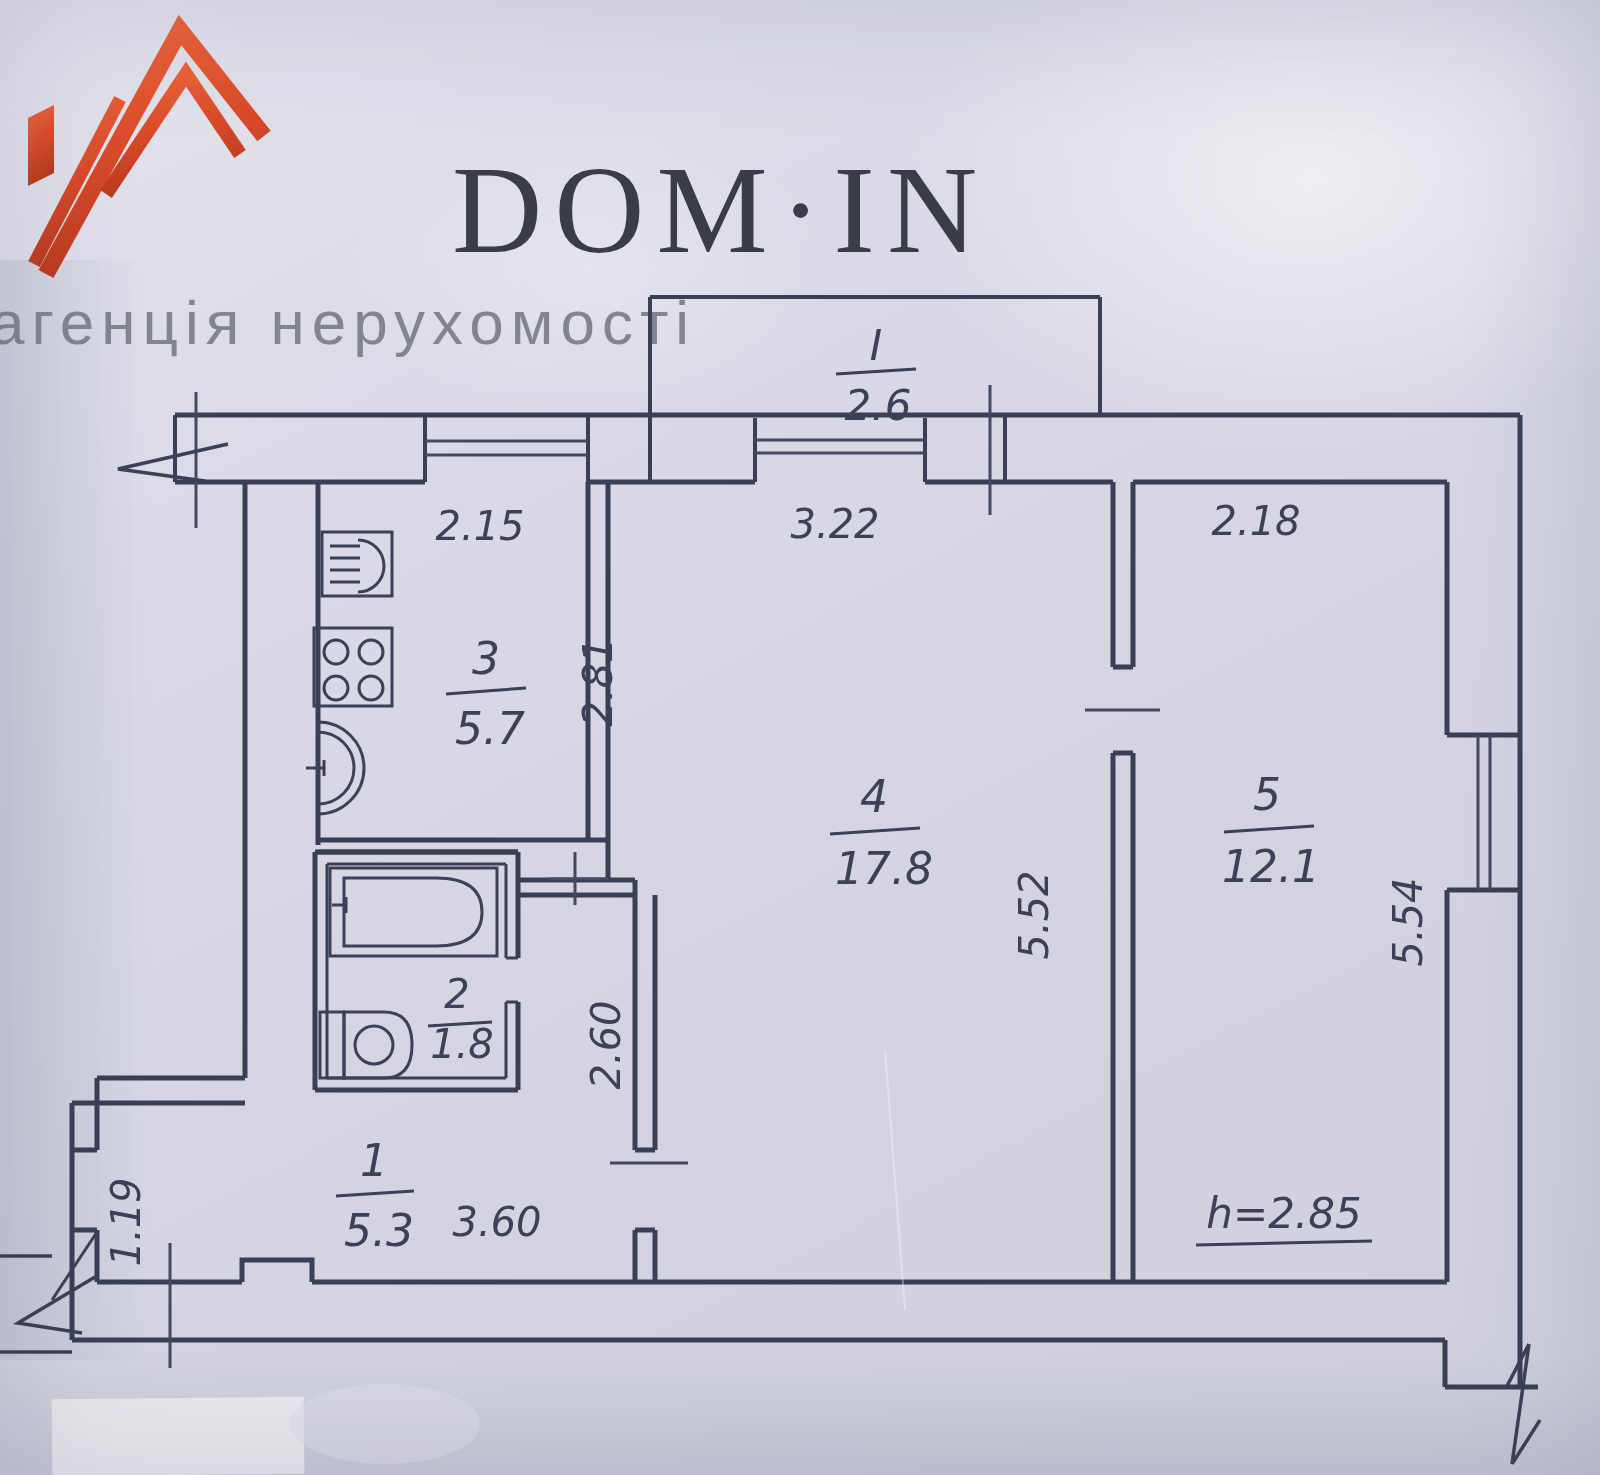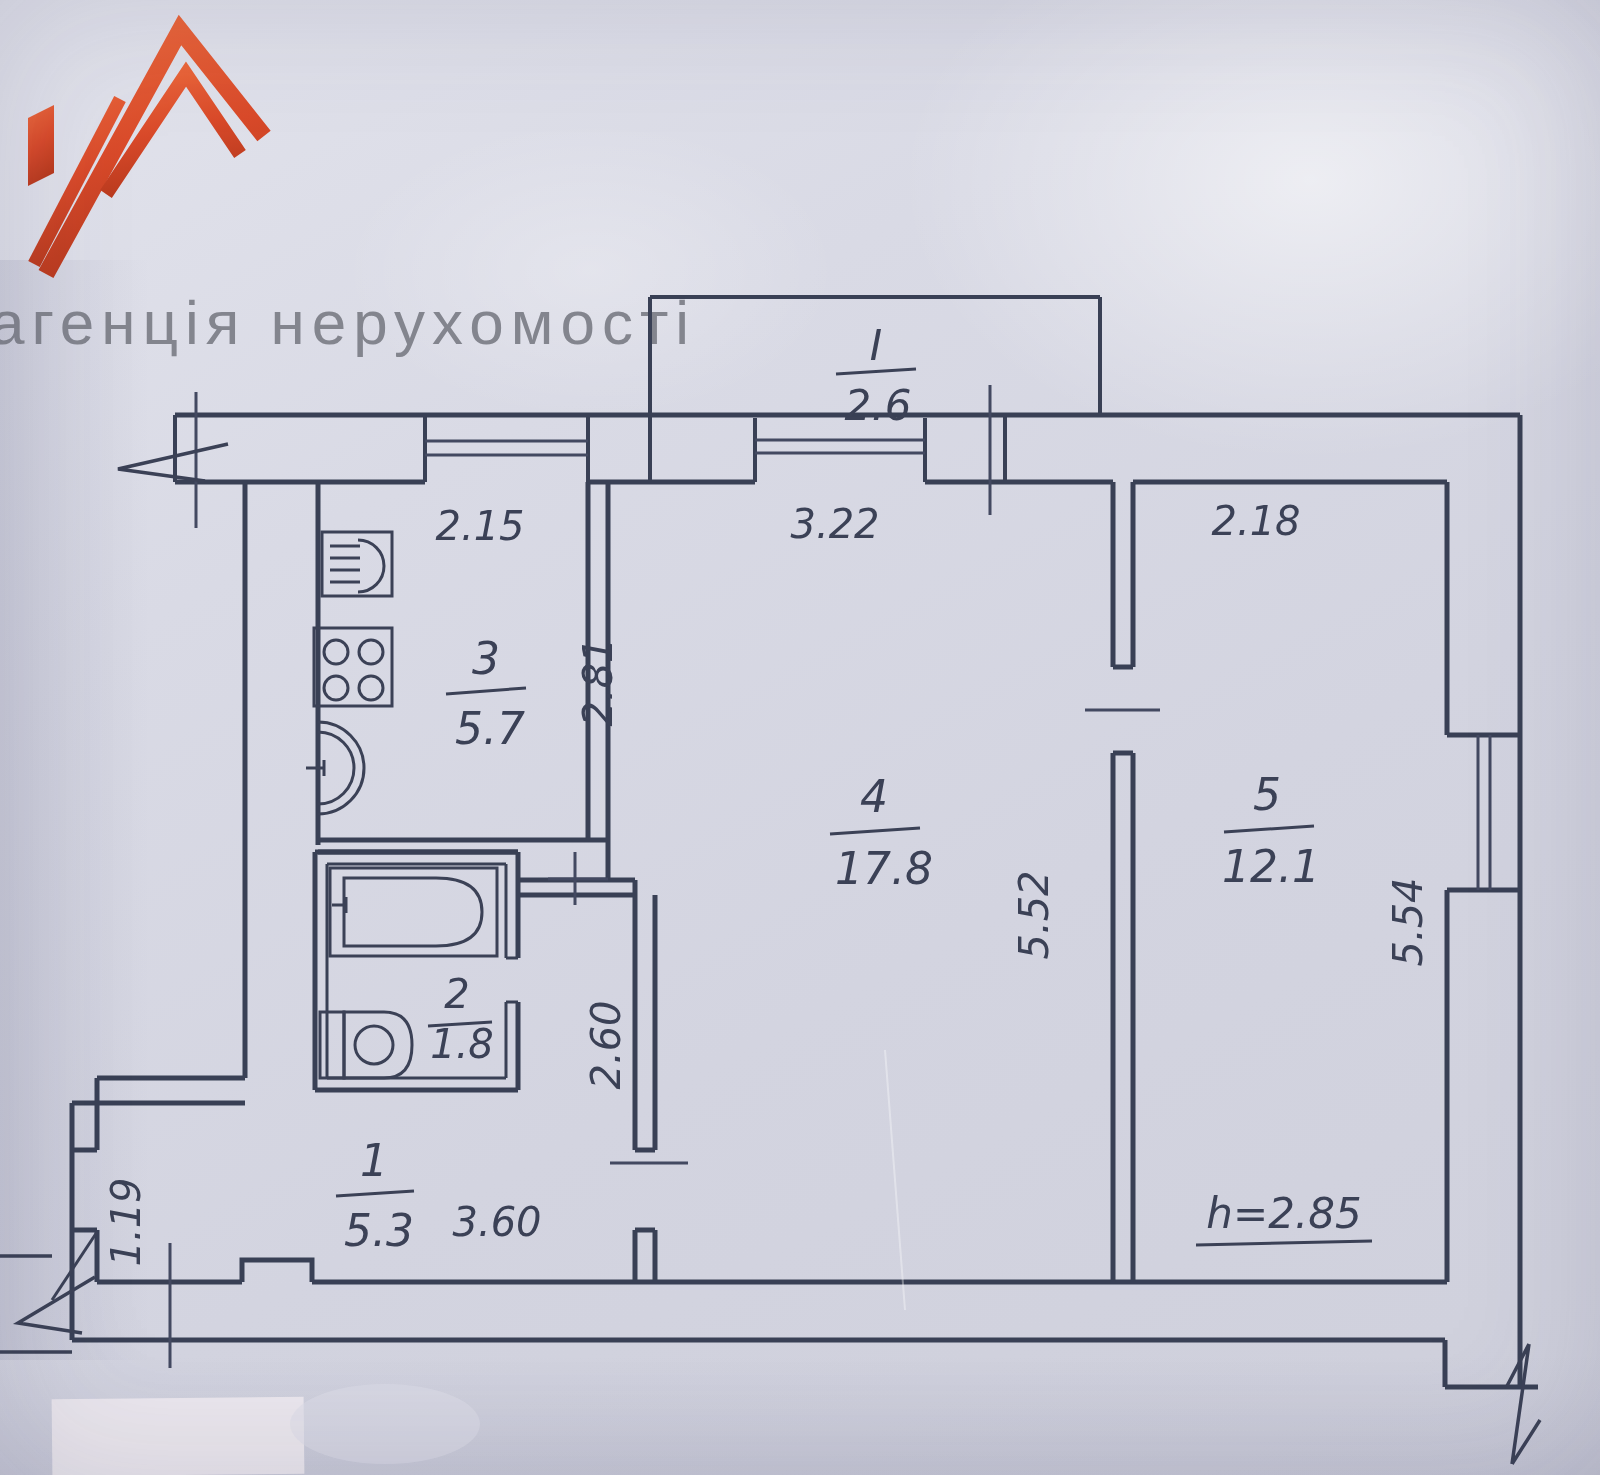--- a/index.html
+++ b/index.html
@@ -44,20 +44,21 @@
         <stop offset="1" stop-color="#b93a1e"></stop>
       </linearGradient>
     </defs>
     <g stroke="url(#rg)" fill="none" stroke-linecap="butt">
       <path d="M36,272 L170,28 L254,134" stroke-width="17"></path>
       <path d="M96,192 L176,72 L230,152" stroke-width="14"></path>
       <path d="M24,262 L110,97" stroke-width="13"></path>
     </g>
     <polygon points="18,116 44,103 44,171 18,184" fill="url(#rg)"></polygon>
   </svg>
+  <div class="brand">DOM·IN</div>
   <div class="tagline">агенція нерухомості</div>
 </div>
 
 <svg class="plan" width="1600" height="1475" viewBox="0 0 1600 1475">
 
   <g stroke="#394055" stroke-width="5" fill="none">
     <path d="M175,415 H1520"></path>
     <path d="M175,482 H425 M588,482 H755 M925,482 H1113 M1133,482 H1447"></path>
     <path stroke-width="4" d="M175,415 V482 M425,415 V482 M588,415 V482 M650,415 V482 M755,418 V482 M925,418 V482 M1005,415 V482"></path>
     <path d="M245,482 V1078 M245,1078 H97 M97,1078 V1150 M97,1230 V1282 M245,1103 H72 M72,1103 V1340 M72,1150 H97 M72,1230 H97"></path>

